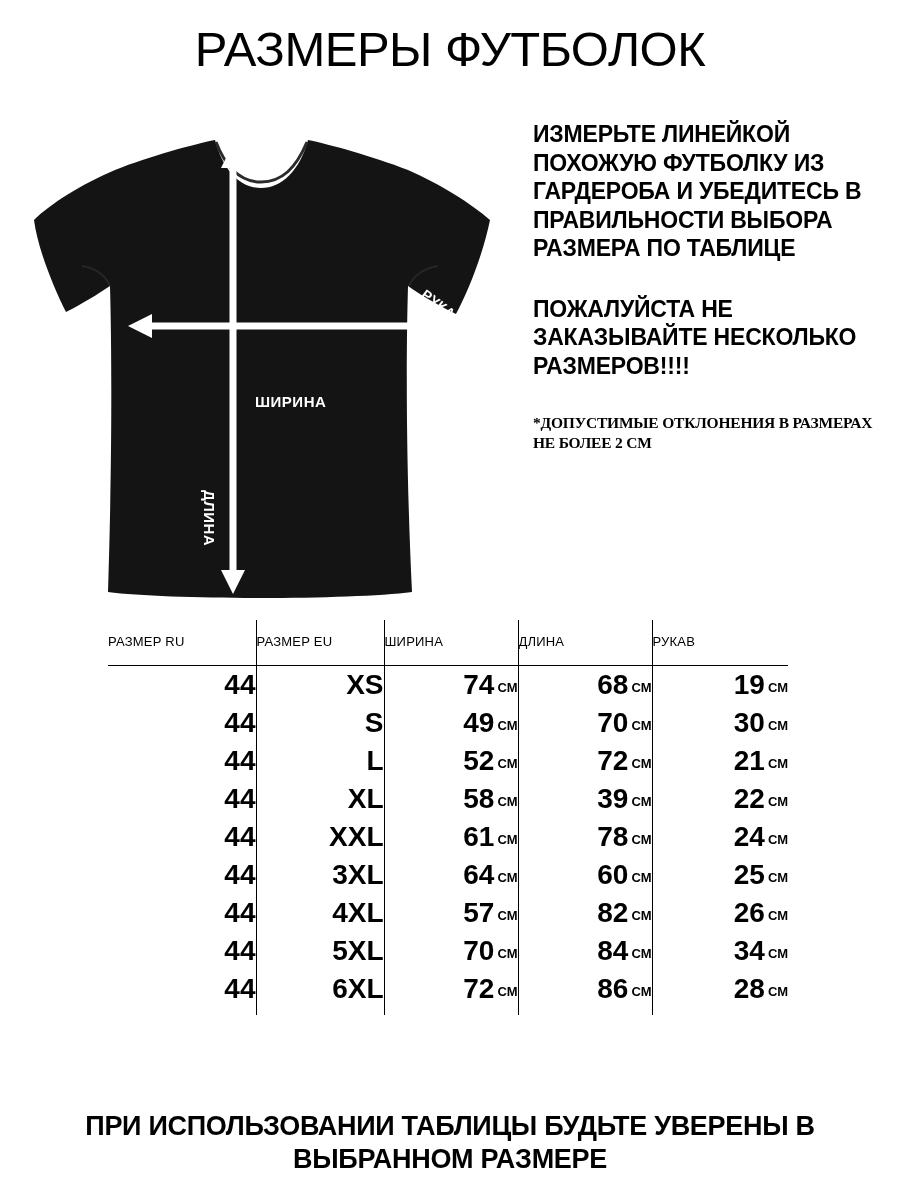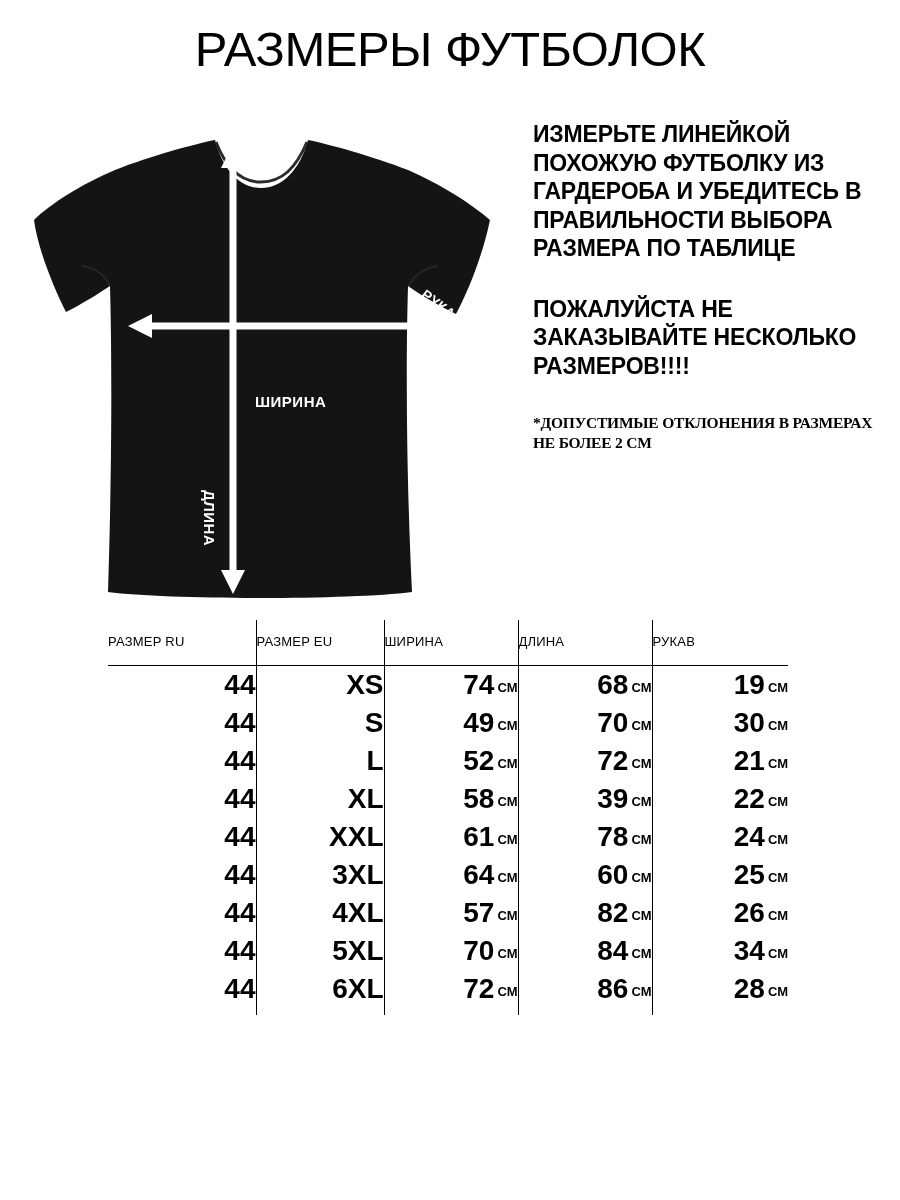--- a/index.html
+++ b/index.html
@@ -280,14 +280,15 @@
           <td>44</td>
           <td class="vline">6XL</td>
           <td class="vline"><span>72</span><span class="unit">СМ</span></td>
           <td class="vline"><span>86</span><span class="unit">СМ</span></td>
           <td class="vline"><span>28</span><span class="unit">СМ</span></td>
         </tr>
       </tbody>
     </table>
   </div>
 
+  <div class="footer">ПРИ ИСПОЛЬЗОВАНИИ ТАБЛИЦЫ БУДЬТЕ УВЕРЕНЫ В ВЫБРАННОМ РАЗМЕРЕ</div>
 
 </div>
 
 </body></html>

